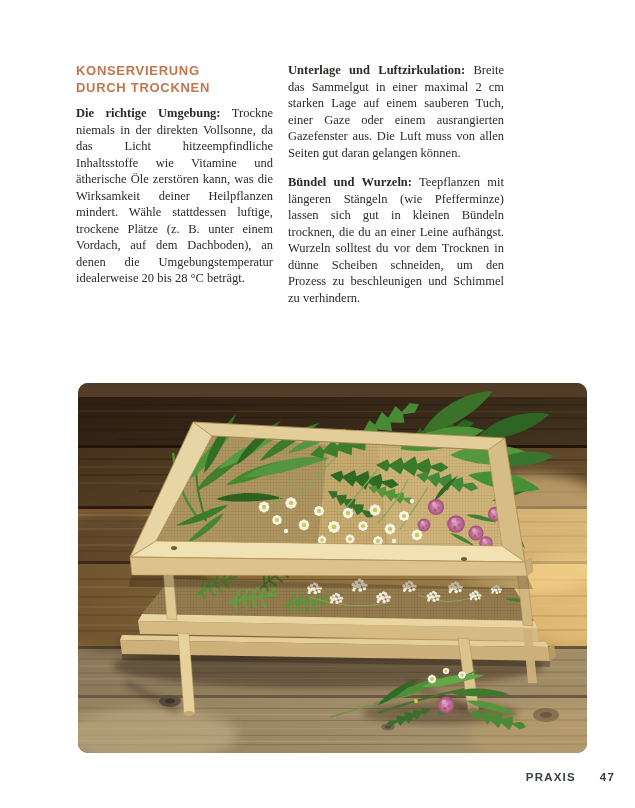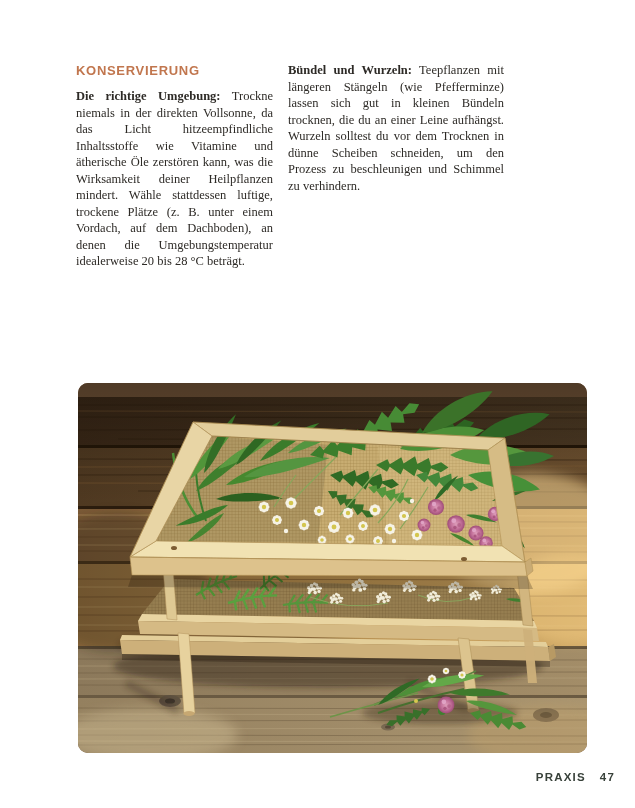--- a/index.html
+++ b/index.html
@@ -23,39 +23,41 @@
   .heading span{display:block;}
   .col p{margin:0;}
   .col p + p{margin-top:13px;}
   .lead{font-weight:bold;}
   figure.photo{
     position:absolute;left:78px;top:383px;width:509px;height:370px;margin:0;
     border-radius:10px;overflow:hidden;background:#6b4e33;
   }
   figure.photo svg{display:block;}
   footer.pagefoot{
-    position:absolute;top:771px;right:20px;display:flex;gap:14px;align-items:flex-end;
+    position:absolute;top:771px;right:20px;display:flex;gap:24px;align-items:flex-end;
     font-family:"Liberation Sans", sans-serif;font-size:11.5px;font-weight:bold;
     letter-spacing:1.2px;color:#38413a;
   }
 </style>
 </head>
 <body>
 
 <main class="page">
 
   <section>
     <div class="col col-left">
       <h2 class="heading">
         <span>KONSERVIERUNG</span>
+        <span>DURCH TROCKNEN</span>
       </h2>
       <p><b class="lead">Die richtige Umgebung:</b> <span>Trockne niemals in der direkten Vollsonne, da das Licht hitzeempfindliche Inhaltsstoffe wie Vitamine und ätherische Öle zerstören kann, was die Wirksamkeit deiner Heilpflanzen mindert. Wähle stattdessen luftige, trockene Plätze (z. B. unter einem Vordach, auf dem Dachboden), an denen die Umgebungstemperatur idealerweise 20 bis 28 °C beträgt.</span></p>
     </div>
 
     <div class="col col-right">
+      <p><b class="lead">Unterlage und Luftzirkulation:</b> <span>Breite das Sammelgut in einer maximal 2 cm starken Lage auf einem sauberen Tuch, einer Gaze oder einem ausrangierten Gazefenster aus. Die Luft muss von allen Seiten gut daran gelangen können.</span></p>
       <p><b class="lead">Bündel und Wurzeln:</b> <span>Teepflanzen mit längeren Stängeln (wie Pfefferminze) lassen sich gut in kleinen Bündeln trocknen, die du an einer Leine aufhängst. Wurzeln solltest du vor dem Trocknen in dünne Scheiben schneiden, um den Prozess zu beschleunigen und Schimmel zu verhindern.</span></p>
     </div>
   </section>
 
   <figure class="photo">
     <svg width="509" height="370" viewBox="0 0 509 370" xmlns="http://www.w3.org/2000/svg" xmlns:xlink="http://www.w3.org/1999/xlink">
       <defs>
         <linearGradient id="gDark" x1="0" y1="0" x2="1" y2="0">
           <stop offset="0" stop-color="#3a2817"></stop>
             <stop offset="1" stop-color="#4d3a24"></stop>

